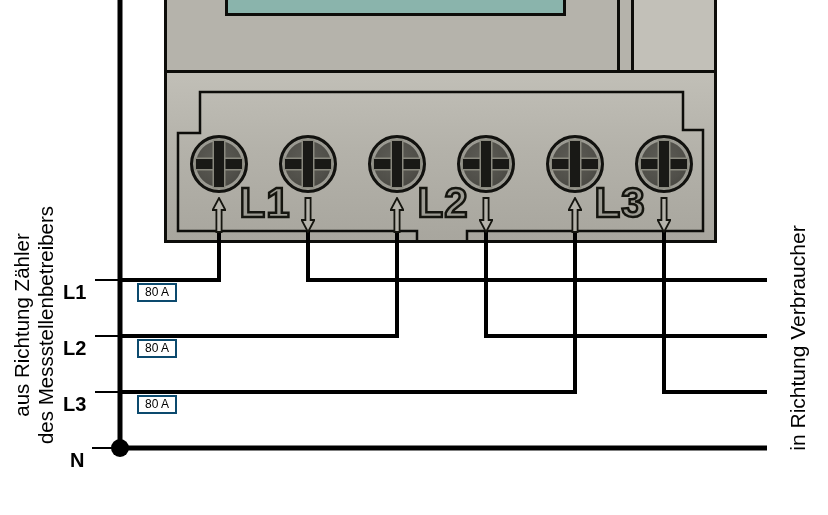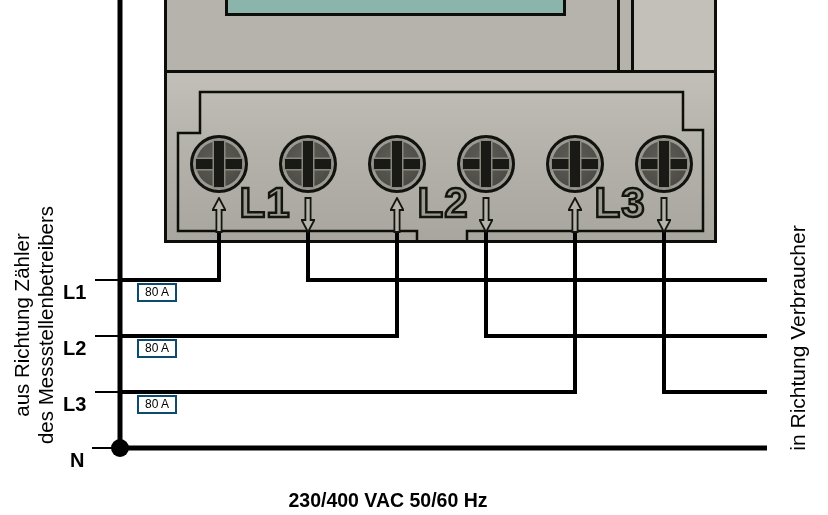--- a/index.html
+++ b/index.html
@@ -162,15 +162,14 @@
     <div class="phase-label" style="left:63px;top:325px">L2</div>
     <div class="phase-label" style="left:63px;top:381px">L3</div>
     <div class="phase-label" style="left:70px;top:437px">N</div>
 
     <div class="caption-rot left">
       <div>aus Richtung Zähler</div>
       <div>des Messstellenbetreibers</div>
     </div>
     <div class="caption-rot right">in Richtung Verbraucher</div>
 
-    <div class="caption-bottom">230/400 VAC 50/60 Hz</div>
   </div>
 </div>
 
 </body></html>

